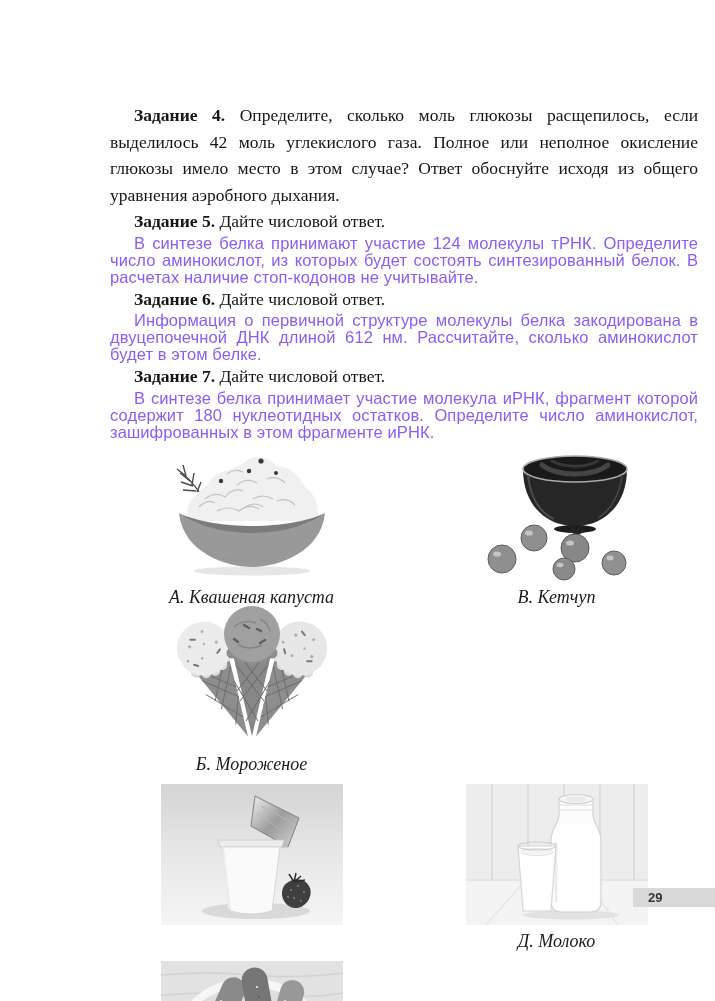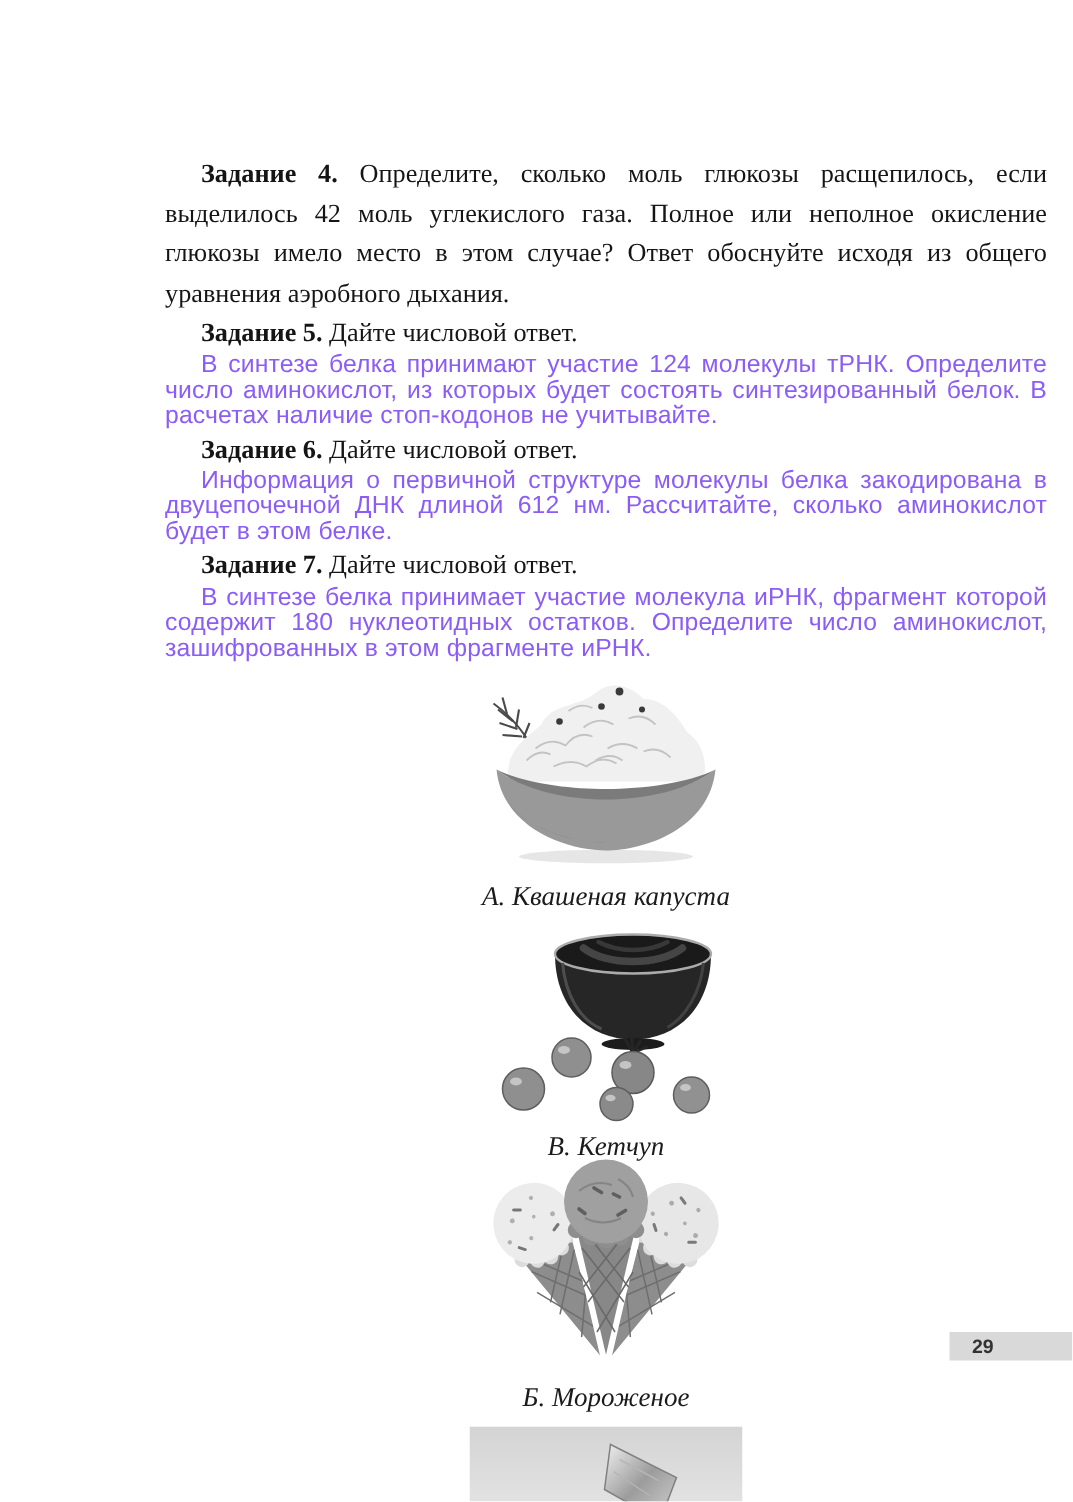--- a/index.html
+++ b/index.html
@@ -6,21 +6,21 @@
   .page {
     position:relative; width:715px; height:1001px; background:#ffffff;
     font-family:"Liberation Serif", serif; color:#151515; overflow:hidden;
   }
   .content { position:absolute; left:70px; top:102px; width:588px;margin-left:40px; }
   .content p { margin:0; text-align:justify; text-indent:24px; }
   .serif-para { font-family:"Liberation Serif", serif; font-size:17.5px; line-height:26.5px; }
   .sans-para  { font-family:"Liberation Sans", sans-serif; font-size:16.5px; line-height:17px; letter-spacing:0.1px; color:#8b5cf6; }
   .task-label { font-weight:bold; }
 
-  .figures { display:grid; grid-template-columns:repeat(1,1fr); column-gap:22px; }
+  .figures { display:grid; grid-template-columns:repeat(2,1fr); column-gap:22px; }
   .figures figure { margin:0; text-align:center; }
   .art  { height:140px; display:flex; align-items:flex-end; justify-content:center; }
   .row2 .art { height:141px; align-items:stretch; }
   .row2 figure { margin-top:9px; }
   figcaption { font-style:italic; font-size:18px; line-height:22px; margin-top:5px; color:#1b1b1b; }
 
   .pagebar {
     position:absolute; left:633px; right:0; top:888px; height:19px;
     background:#d9d9d9; display:flex; align-items:center;
   }

